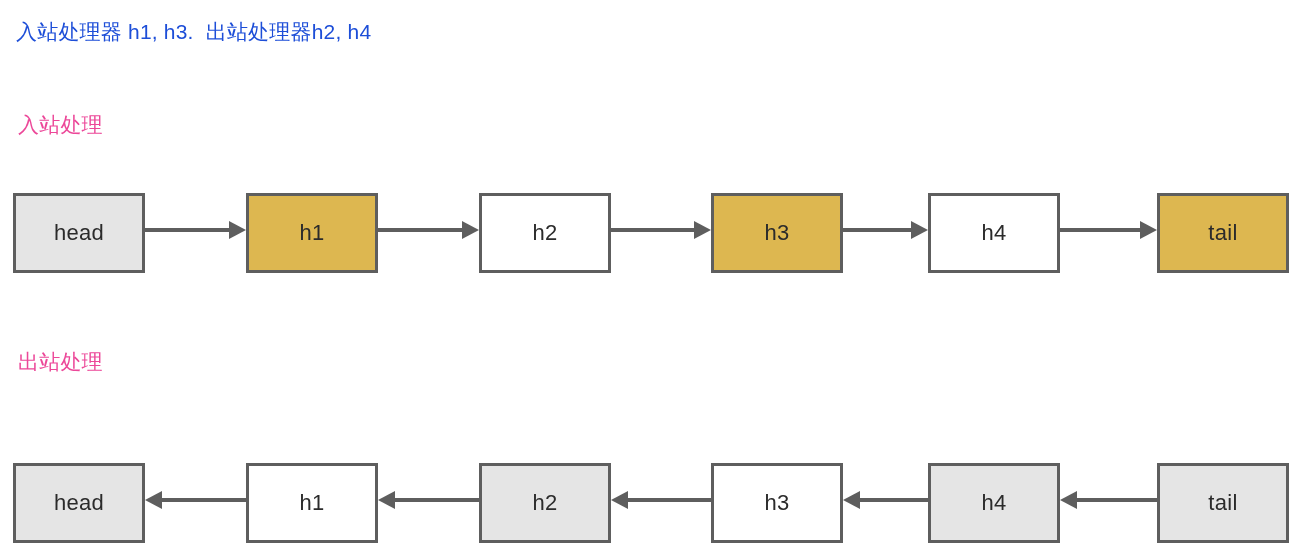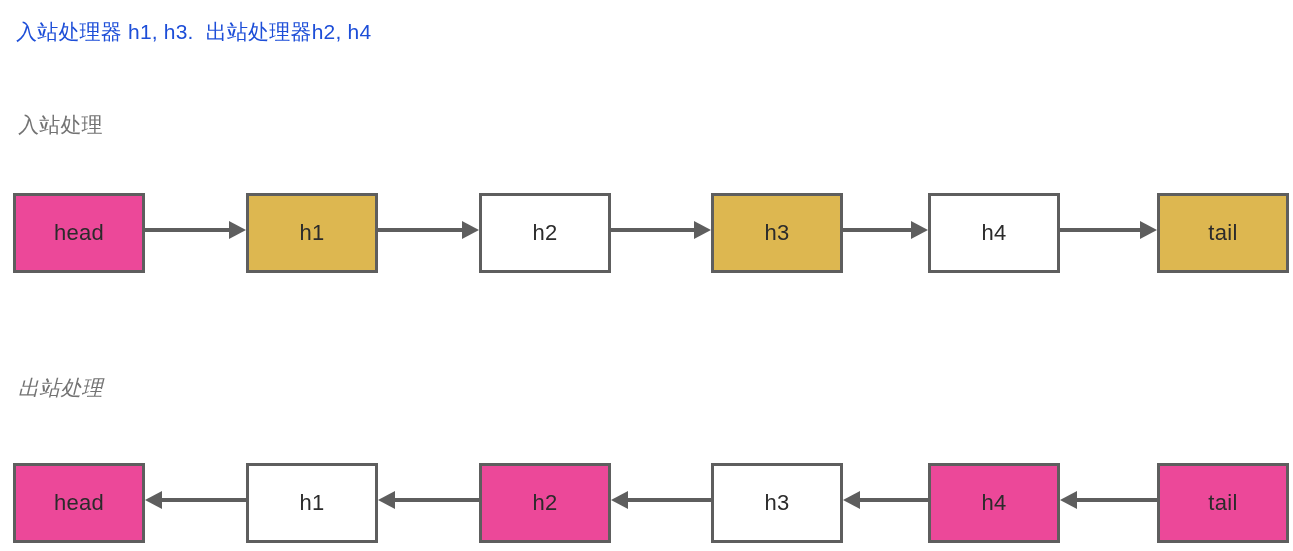--- a/index.html
+++ b/index.html
@@ -26,26 +26,26 @@
     line-height: 28px;
     color: #1d4ed8;
     white-space: pre;
     letter-spacing: 0.2px;
   }
   .section-label {
     position: absolute;
     left: 18px;
     font-size: 21px;
     line-height: 28px;
-    color: #737373;
+    color: #ec4899;
     white-space: pre;
     letter-spacing: 0.2px;
   }
   #label-inbound  { top: 111px; }
-  #label-outbound { top: 374px; font-style: italic; }
+  #label-outbound { top: 348px; }
 
   
   .row {
     position: absolute;
     left: 0;
     width: 1293px;
     height: 90px;
   }
   #row-inbound  { top: 193px; }
   #row-outbound { top: 463px; }
@@ -57,21 +57,21 @@
     box-sizing: content-box;
     border: 3px solid #5e5e5e;
     display: flex;
     align-items: center;
     justify-content: center;
     font-size: 22px;
     color: #2b2b2b;
     background: #ffffff;
     letter-spacing: 0.3px;
   }
-  .node.gold-light { background: #ec4899; }
+  .node.gold-light { background: #e5e5e5; }
   .node.gold-deep  { background: #ddb750; }
   .node.plain      { background: #ffffff; }
 
   
   .conn {
     position: absolute;
     height: 30px;
     display: block;
   }
   .conn svg { display: block; overflow: visible; }

